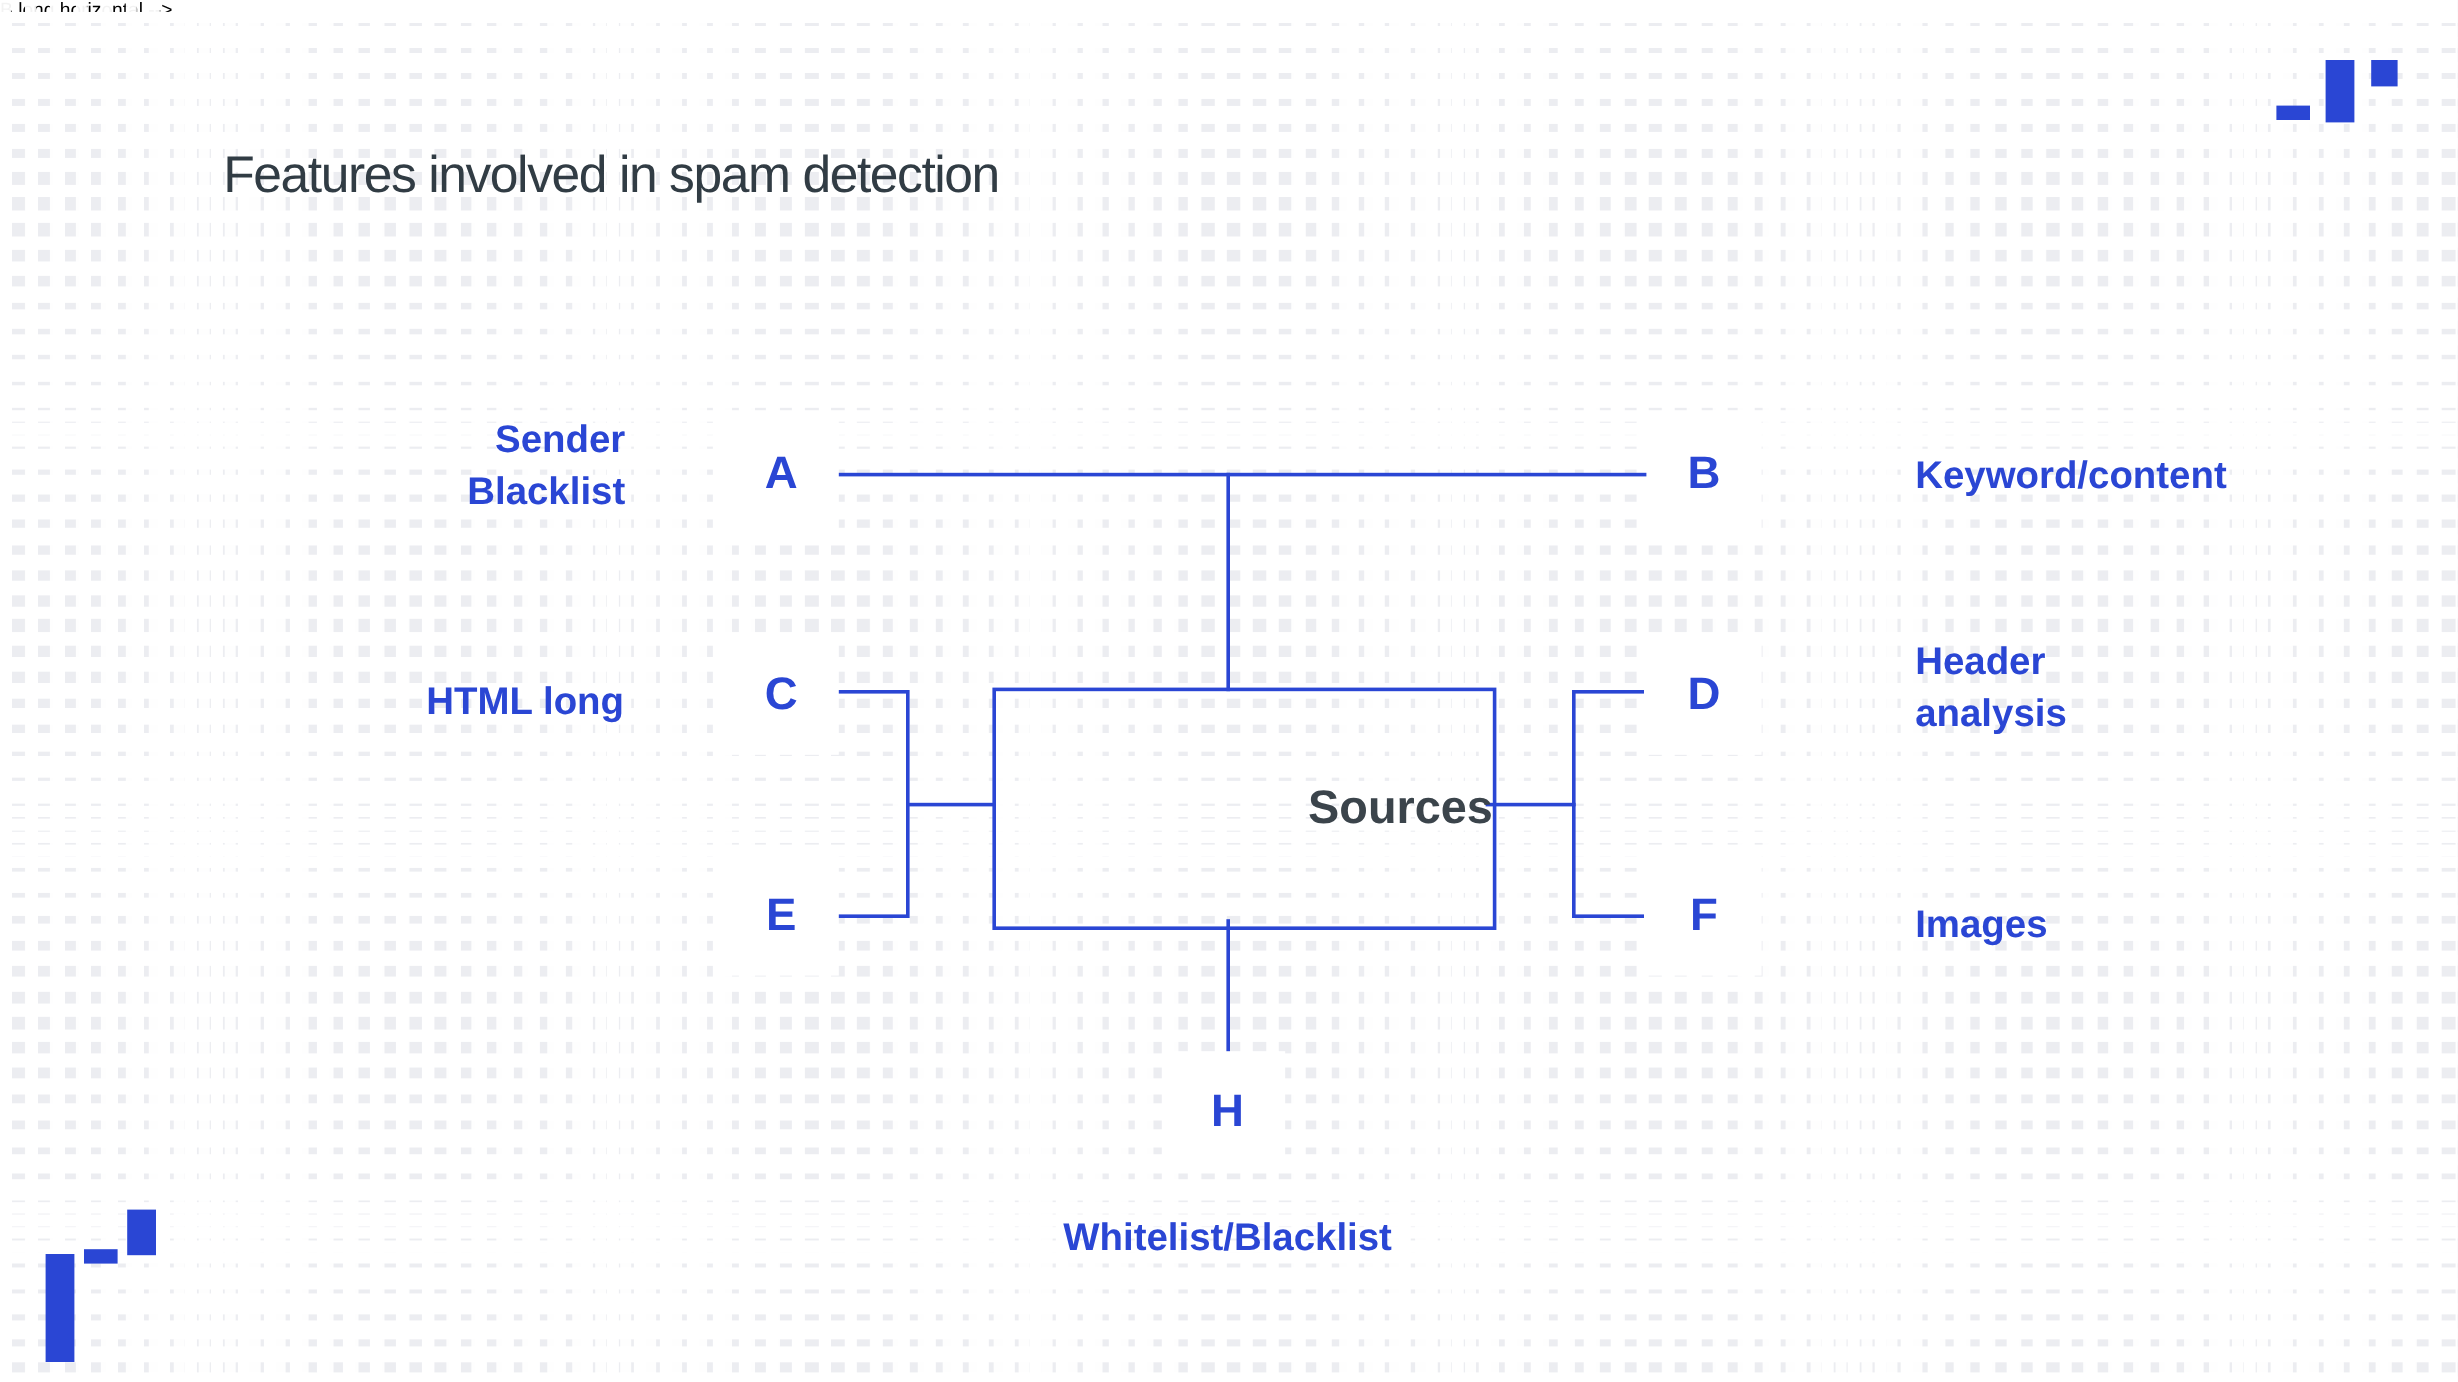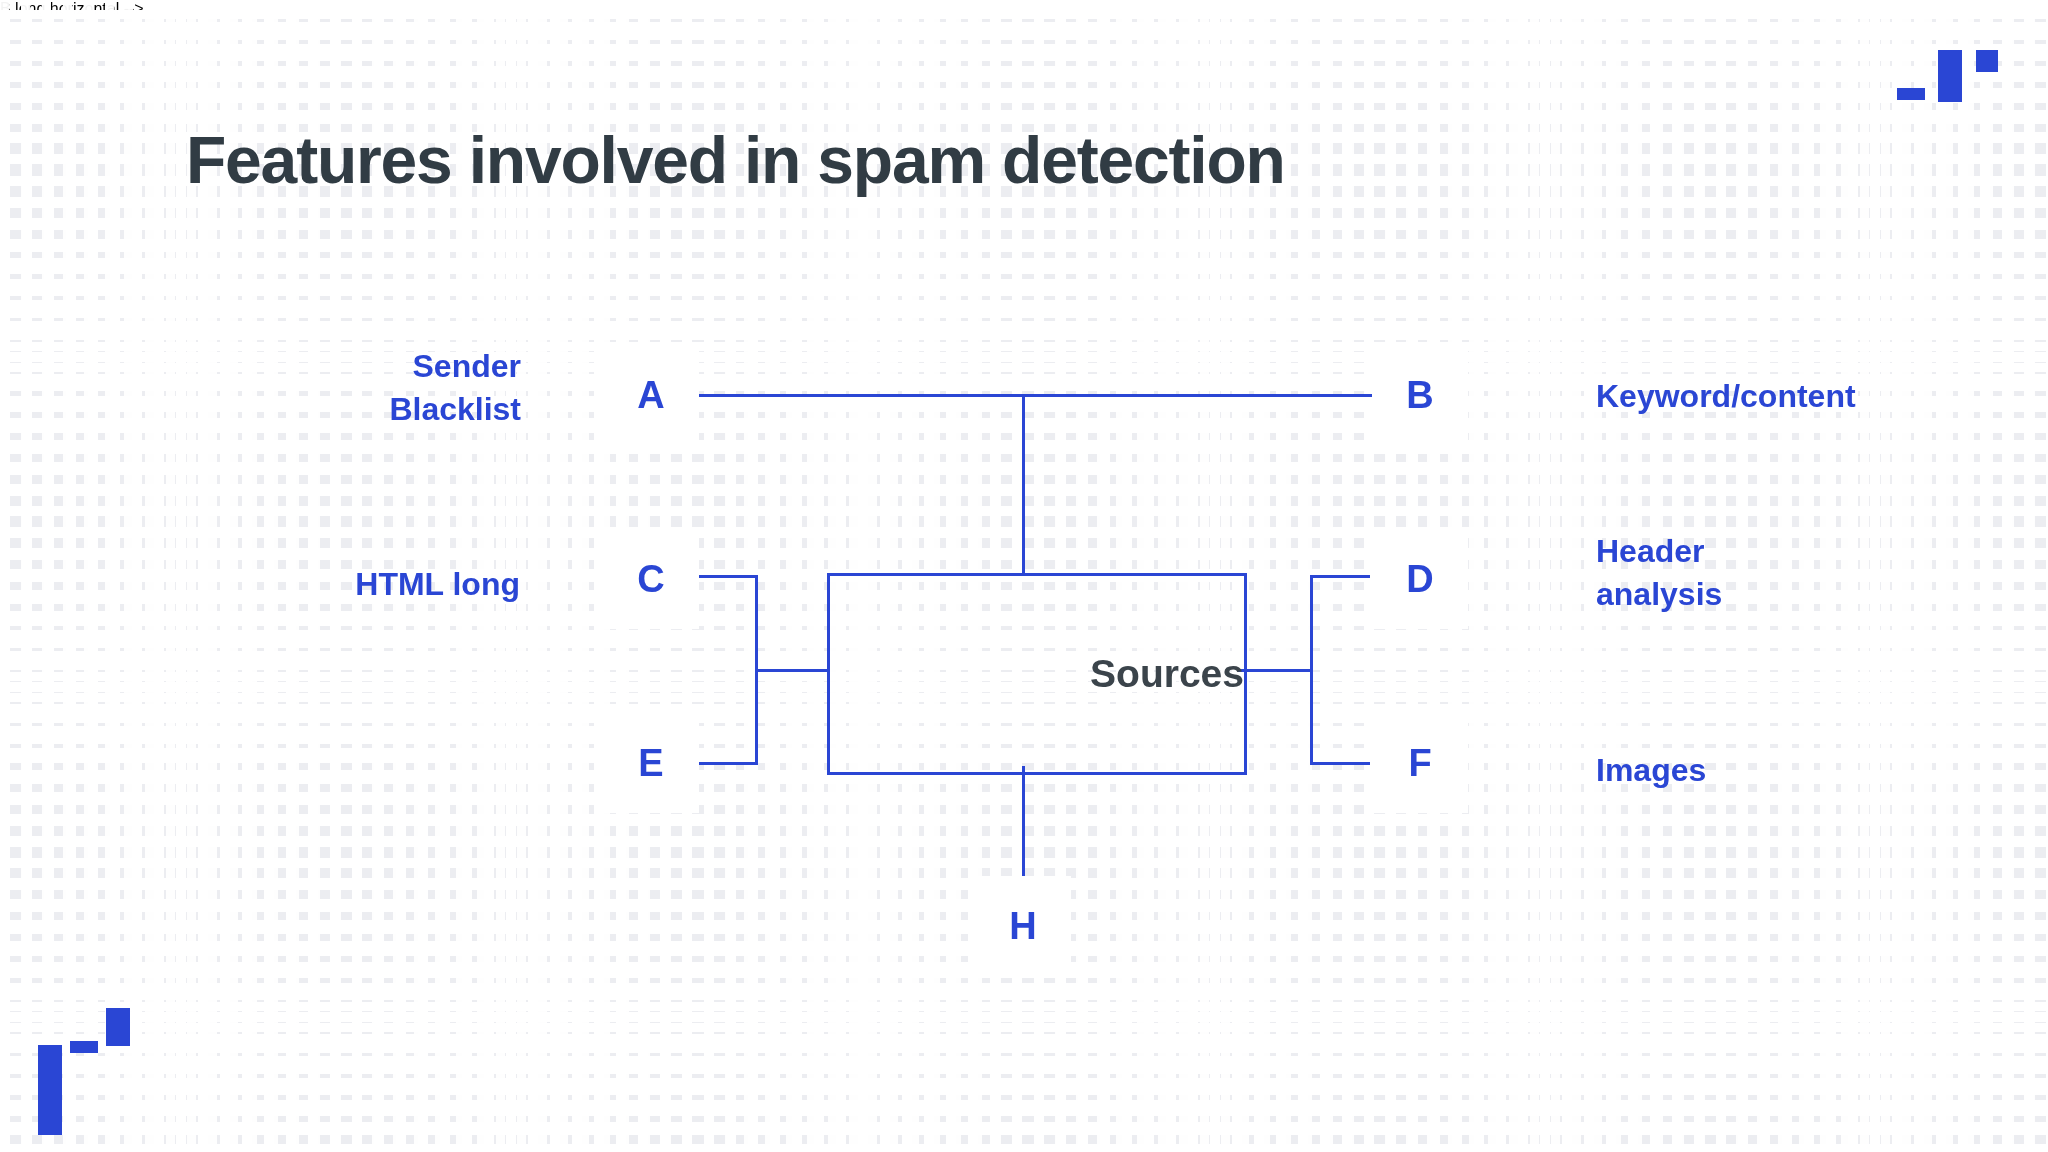--- a/index.html
+++ b/index.html
@@ -41,22 +41,22 @@
       repeating-linear-gradient(0deg, rgba(255,255,255,.95) 0 9px, rgba(255,255,255,0) 9px 21px);
     background-size:1.7px 124px;
     background-position:0 0;
     background-repeat:repeat;
     pointer-events:none;
   }
 
   .title{
     position:absolute;
     left:186px;top:122px;
-    font-size:66px;
-    font-weight:700;
+    font-size:43px;
+    font-weight:400;
     letter-spacing:-1.2px;
     color:#313c44;
     white-space:nowrap;
   }
 
   
   .node{
     position:absolute;
     width:96px;height:100px;
     background:#ffffff;
@@ -201,14 +201,17 @@
   <div class="label left-align" style="left:1563px;top:749px;width:460px;">
     <div>Images</div>
   </div>
 
   <div class="label left-align" style="left:1563px;top:530px;width:460px;">
     <div>Header</div>
     <div>analysis</div>
   </div>
 
   
+  <div class="label center-align" style="left:773px;top:1010px;width:500px;">
+    <div>Whitelist/Blacklist</div>
+  </div>
 
 </div>
 
 </body></html>

